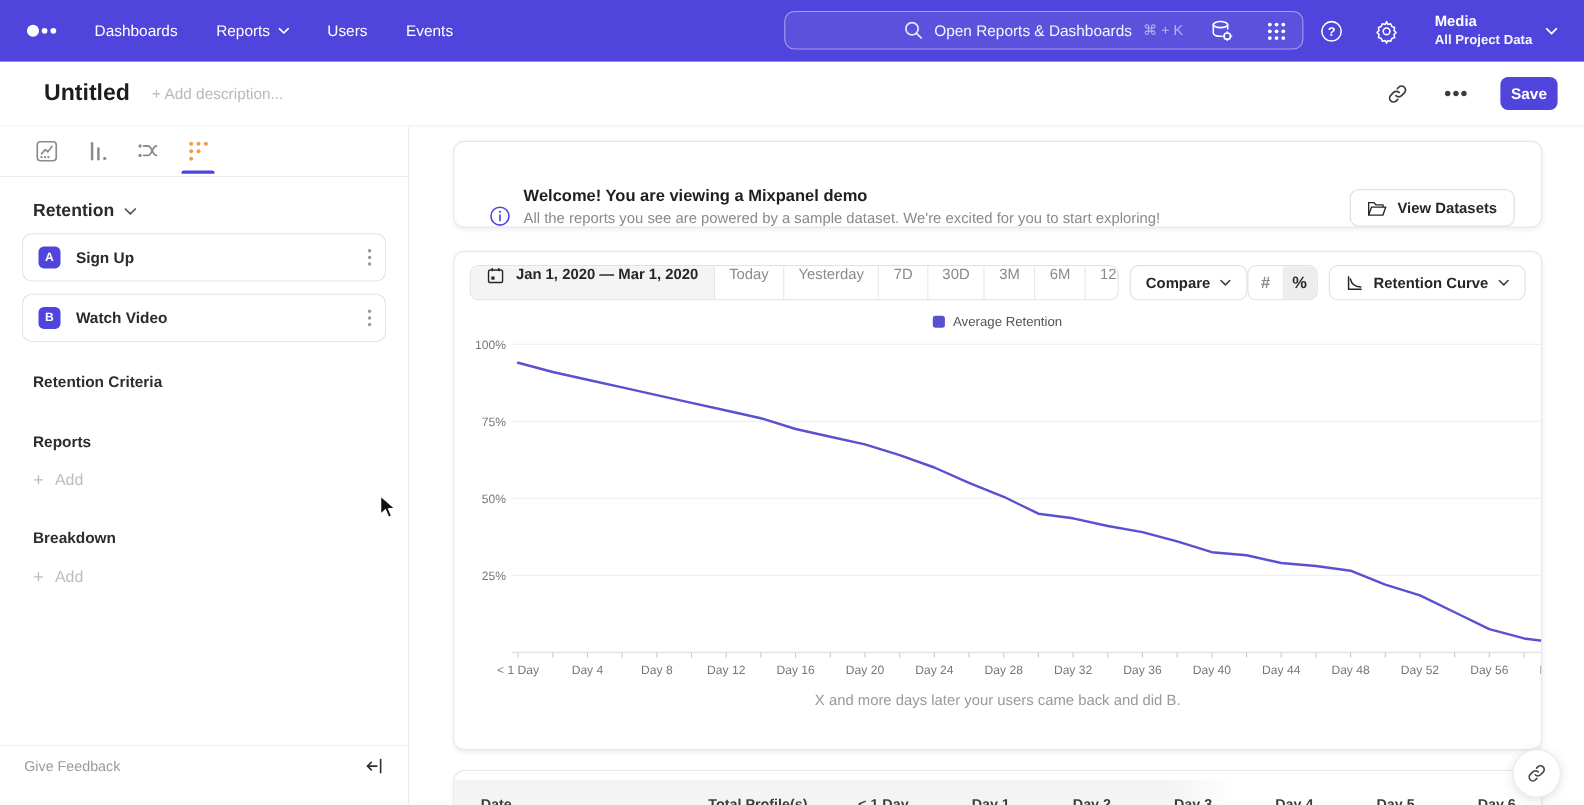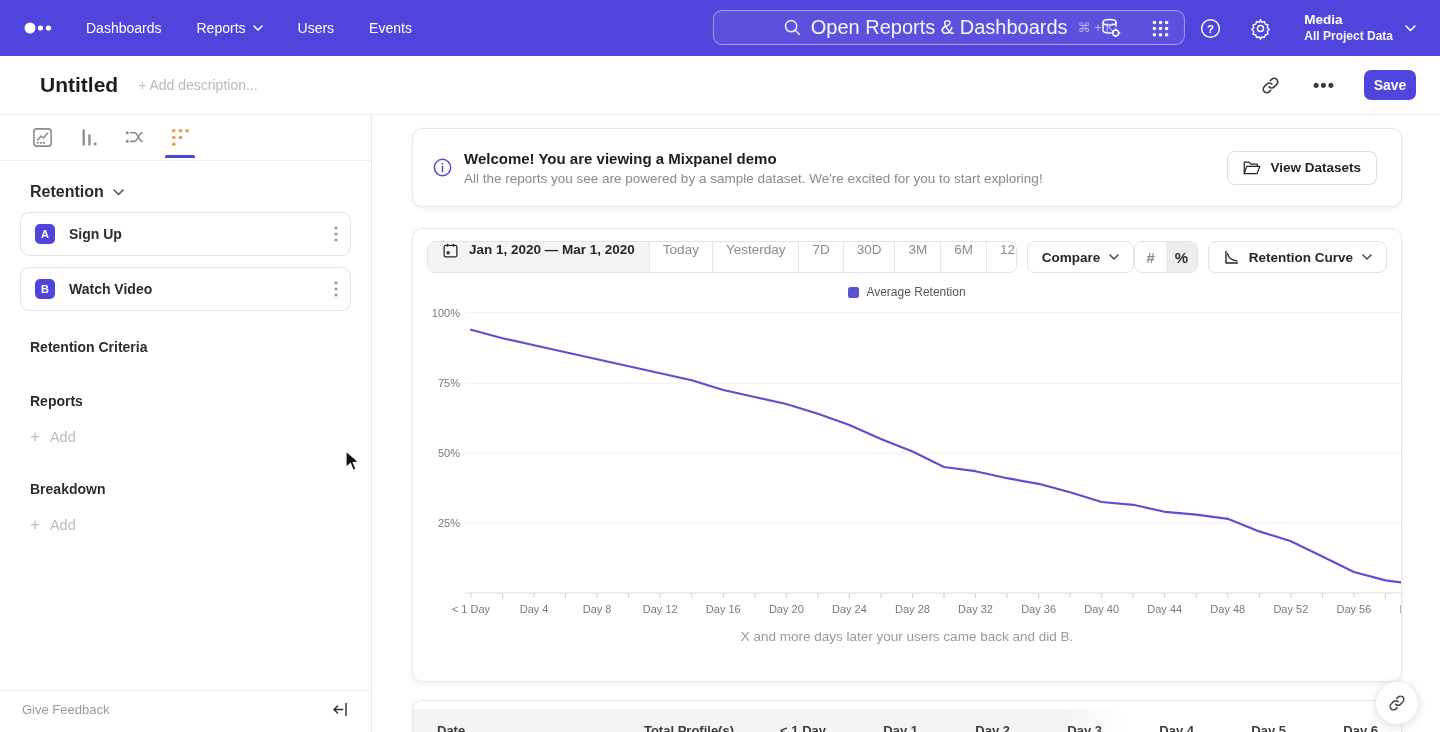--- a/index.html
+++ b/index.html
@@ -8,21 +8,21 @@
   .app { position:relative; width:1440px; height:732px; overflow:hidden; background:#fff; }
 
   
   .topnav { position:relative; height:56px; background:#4f44db; display:flex; align-items:center; padding:0 24px; color:#fff; }
   .logo { display:flex; align-items:center; gap:4px; margin-right:34px; cursor:pointer; }
   .nav-items { display:flex; align-items:center; gap:35px; }
   .nav-item { font-size:14px; color:#fff; cursor:pointer; display:flex; align-items:center; gap:7px; }
   .searchbar { position:absolute; left:50%; top:10px; transform:translateX(-1.5%); width:472px; height:35px;
     background:rgba(255,255,255,0.07); border:1px solid rgba(255,255,255,0.45); border-radius:9px;
     display:flex; align-items:center; justify-content:center; gap:10px; cursor:text; }
-  .searchbar .ph { font-size:20px; color:rgba(255,255,255,0.95); }
+  .searchbar .ph { font-size:14px; color:rgba(255,255,255,0.95); }
   .searchbar .kbd { font-size:13px; color:rgba(255,255,255,0.55); }
   .nav-right { margin-left:auto; display:flex; align-items:center; gap:26px; }
   .nav-icon { width:24px; height:24px; display:flex; align-items:center; justify-content:center; cursor:pointer; }
   .project { display:flex; align-items:center; gap:12px; cursor:pointer; margin-left:6px; }
   .project .pname { font-size:13.5px; font-weight:700; line-height:1.25; }
   .project .psub { font-size:12px; font-weight:700; color:rgba(255,255,255,0.95); line-height:1.25; }
 
   
   .titlebar { height:59px; display:flex; align-items:center; padding:0 24px 0 40px; border-bottom:1px solid #ededed; background:#fff; }
   .report-title { font-size:21px; font-weight:700; color:#1d1d1d; }
@@ -48,30 +48,30 @@
   .step-card { margin-top:11px; height:44px; border:1px solid #e4e4e4; border-radius:9px; display:flex; align-items:center; padding:0 12px 0 14px; background:#fff; cursor:pointer; }
   .step-badge { width:20px; height:20px; border-radius:5px; background:#4f44db; color:#fff; font-size:11px; font-weight:700; display:flex; align-items:center; justify-content:center; }
   .step-label { margin-left:14px; font-size:14px; font-weight:600; color:#2b2b2b; }
   .kebab { margin-left:auto; cursor:pointer; display:flex; align-items:center; }
   .section-title { margin:28px 0 0 10px; font-size:14px; font-weight:700; color:#2d2d2d; }
   .criteria-card { margin-top:13px; height:43px; border:1px solid #e4e4e4; border-radius:9px; display:flex; align-items:center; gap:20px; padding:0 18px; }
   .criteria-val { font-size:14.5px; font-weight:600; color:#2b2b2b; cursor:pointer; }
   .add-row { margin:20px 0 0 10px; display:flex; align-items:center; gap:10px; color:#bdbdbd; font-size:14.5px; cursor:pointer; }
   .add-plus { font-size:17px; line-height:14px; }
   .mt-lg { margin-top:38px; }
-  .side-footer { position:absolute; left:0; right:0; bottom:4px; height:38px; border-top:1px solid #f0f0f0;
+  .side-footer { position:absolute; left:0; right:0; bottom:17px; height:38px; border-top:1px solid #f0f0f0;
     display:flex; align-items:center; padding:16px 22px;justify-content:center; }
   .feedback { font-size:13px; color:#9a9a9a; cursor:pointer; }
   .collapse { margin-left:auto; cursor:pointer; display:flex; align-items:center; color:#2f2f2f; }
 
   
   .card { background:#fff; border:1px solid #e8e8e8; border-radius:10px; box-shadow:0 2px 5px rgba(0,0,0,0.06); }
 
   
-  .banner { height:79px; display:flex; align-items:center; padding:0 24px 0 20px; }
+  .banner { height:79px; display:flex; align-items:flex-end; padding:0 24px 0 32px; }
   .banner-text { margin-left:12px; }
   .banner-title { font-size:15px; font-weight:700; color:#1e1e1e; }
   .banner-sub { margin-top:4px; font-size:13.5px; color:#8a8a8a; }
   .view-datasets { margin-left:auto; height:34px; border:1px solid #dcdcdc; border-radius:8px; background:#fff;
     display:flex; align-items:center; gap:9px; padding:0 15px; font-size:13.5px; font-weight:600; color:#262626; cursor:pointer; }
 
   
   .chart-card { margin-top:21px; height:454px; padding:12px 14px 0 14px; overflow:hidden; }
   .controls { display:flex; align-items:center; }
   .seg-group { display:flex; align-items:stretch; height:32px; border:1px solid #e2e2e2; border-radius:8px; overflow:hidden; }

